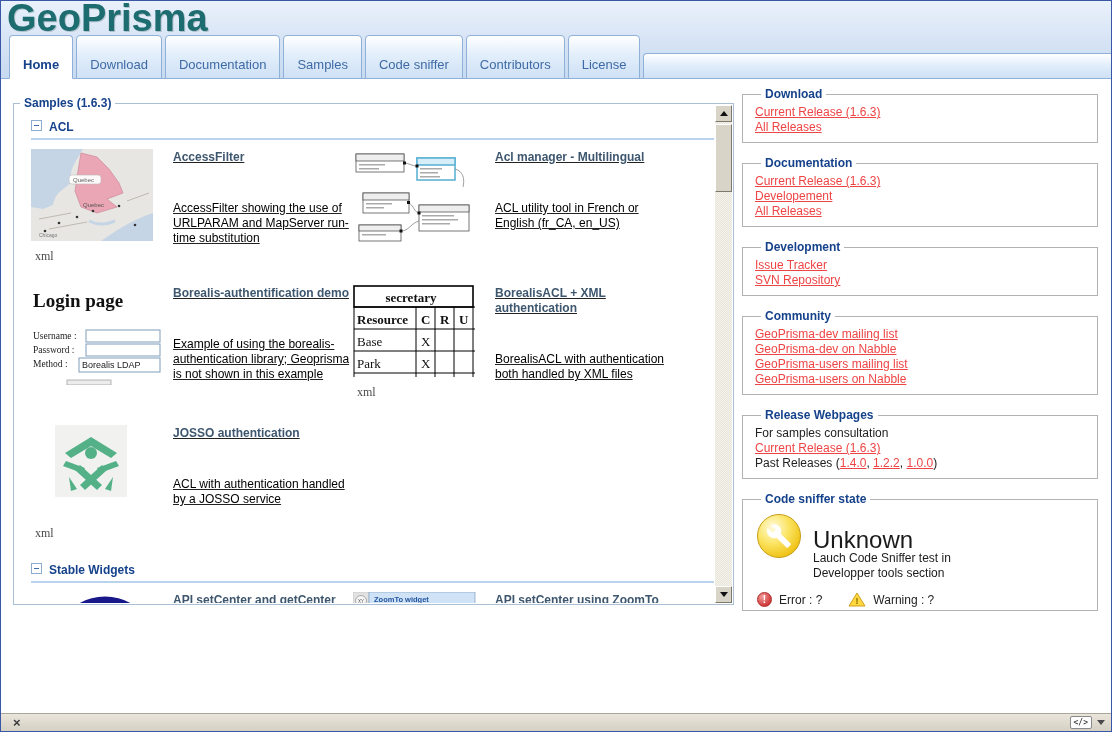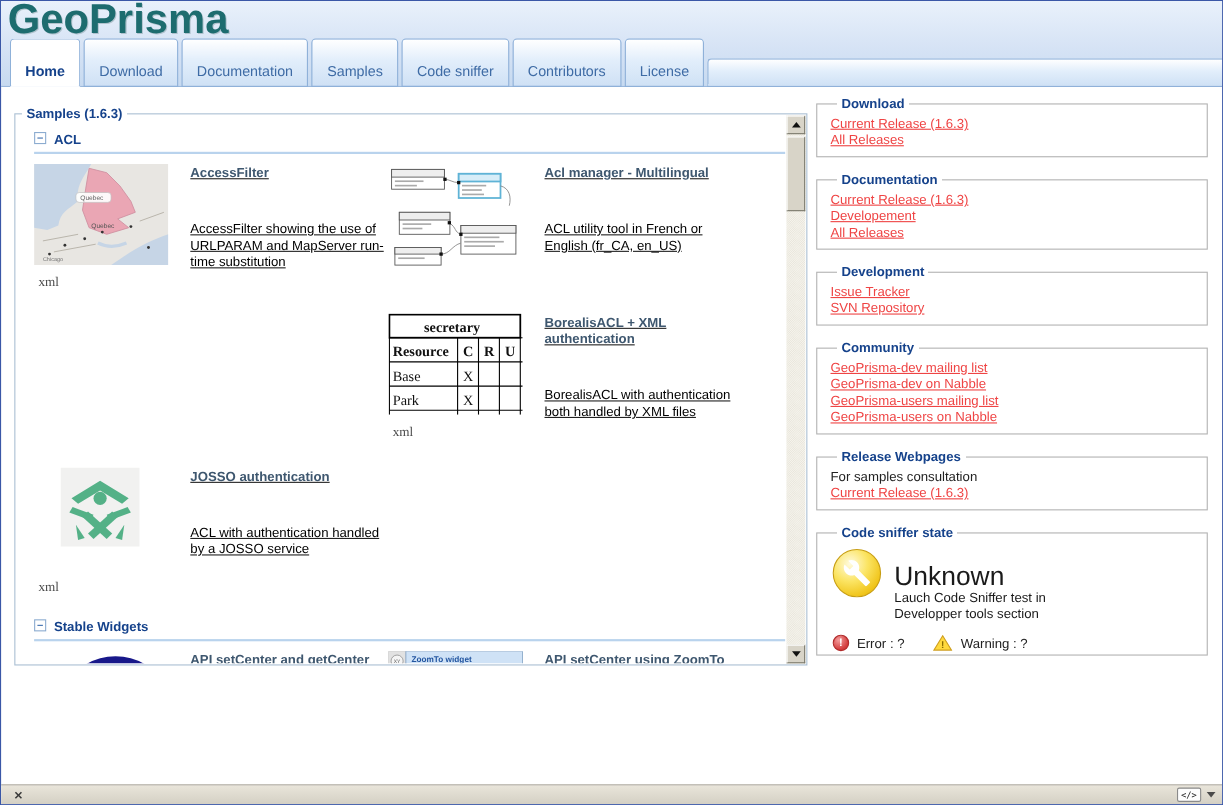--- a/index.html
+++ b/index.html
@@ -199,20 +199,40 @@
           </div>
           <div class="meta">
             <div class="s-title">Acl manager - Multilingual</div>
             <div class="s-desc">ACL utility tool in French or English (fr_CA, en_US)</div>
           </div>
         </div>
       </div>
 
       <div class="sample-row" style="min-height:131px">
         <div class="sample">
+          <div class="thumbcol">
+            <span class="thumb">
+              <svg width="130" height="100" viewBox="0 0 130 100">
+                <rect width="130" height="100" fill="#ffffff"></rect>
+                <text x="2" y="22" style="font-family:'Liberation Serif',serif;font-weight:bold" font-size="19" fill="#111">Login page</text>
+                <text x="2" y="54" style="font-family:'Liberation Serif',serif" font-size="9.5" fill="#222">Username :</text>
+                <rect x="55" y="45" width="74" height="12" fill="#fff" stroke="#7f9db9"></rect>
+                <text x="2" y="68" style="font-family:'Liberation Serif',serif" font-size="9.5" fill="#222">Password :</text>
+                <rect x="55" y="59" width="74" height="12" fill="#fff" stroke="#7f9db9"></rect>
+                <text x="2" y="82" style="font-family:'Liberation Serif',serif" font-size="9.5" fill="#222">Method :</text>
+                <rect x="48" y="73" width="81" height="14" fill="#fff" stroke="#7f9db9"></rect>
+                <text x="51" y="83" font-size="9" fill="#222">Borealis LDAP</text>
+                <rect x="36" y="95" width="44" height="5" fill="#ececec" stroke="#999" stroke-width="0.7"></rect>
+              </svg>
+            </span>
+          </div>
+          <div class="meta">
+            <div class="s-title">Borealis-authentification demo</div>
+            <div class="s-desc">Example of using the borealis-authentication library; Geoprisma is not shown in this example</div>
+          </div>
         </div>
 
         <div class="sample">
           <div class="thumbcol">
             <span class="thumb">
               <svg width="124" height="92" viewBox="0 0 124 92">
                 <rect width="124" height="92" fill="#ffffff"></rect>
                 <rect x="1" y="1" width="119" height="21" fill="none" stroke="#000" stroke-width="1.6"></rect>
                 <text x="58" y="17" text-anchor="middle" style="font-family:'Liberation Serif',serif;font-weight:bold" font-size="13" fill="#111">secretary</text>
                 <g stroke="#000" stroke-width="1">
@@ -361,20 +381,23 @@
       <a>GeoPrisma-dev mailing list</a>
       <a>GeoPrisma-dev on Nabble</a>
       <a>GeoPrisma-users mailing list</a>
       <a>GeoPrisma-users on Nabble</a>
     </fieldset>
 
     <fieldset class="sbox">
       <legend>Release Webpages</legend>
       <div class="note">For samples consultation</div>
       <a style="display:inline-block">Current Release (1.6.3)</a>
+      <div class="inline-links">
+        <span>Past Releases (</span><a>1.4.0</a><span>, </span><a>1.2.2</a><span>, </span><a>1.0.0</a><span>)</span>
+      </div>
     </fieldset>
 
     <fieldset class="sbox" style="height:119px">
       <legend>Code sniffer state</legend>
       <div class="sniffer-top">
         <div class="wrench-badge">
           <svg width="26" height="26" viewBox="0 0 24 24">
             <path fill="#ffffff" d="M22.7 19l-9.1-9.1c.9-2.3.4-5-1.5-6.9-2-2-5-2.4-7.4-1.3L9 6 6 9 1.6 4.7C.4 7.1.9 10.1 2.9 12.1c1.9 1.9 4.6 2.4 6.9 1.5l9.1 9.1c.4.4 1 .4 1.4 0l2.3-2.3c.5-.4.5-1.1.1-1.4z"></path>
           </svg>
         </div>

